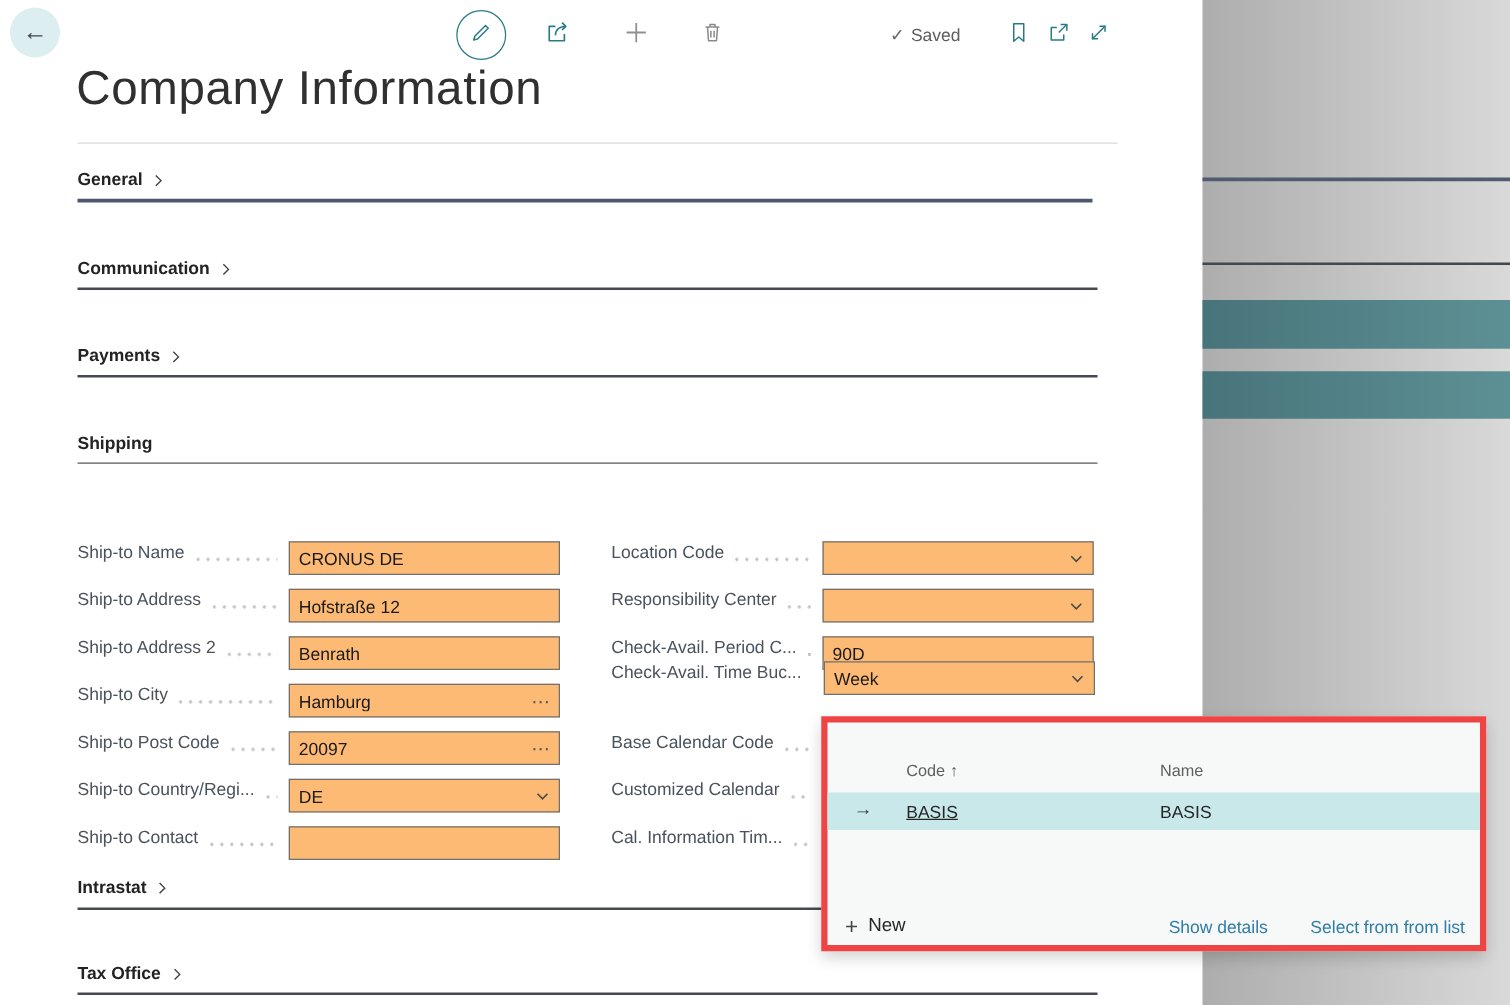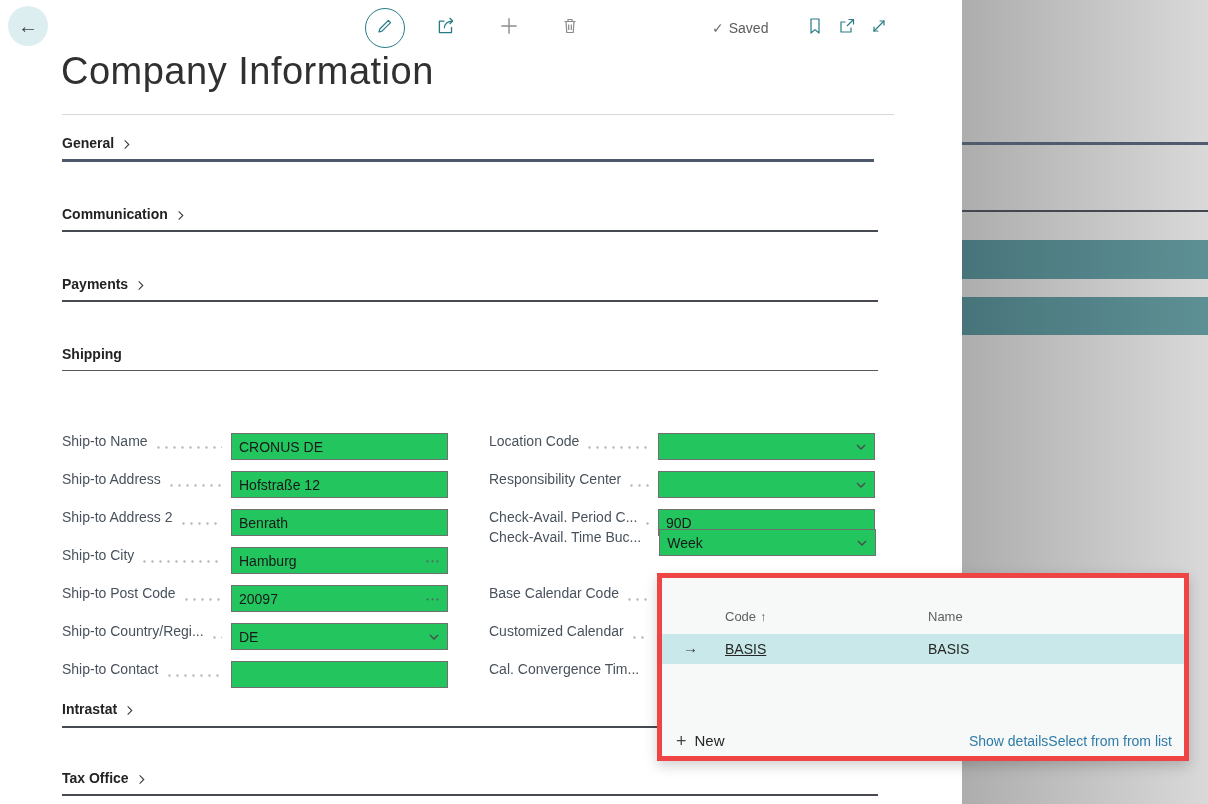--- a/index.html
+++ b/index.html
@@ -46,41 +46,41 @@
   .line-tax     { top:794px; width:816px; height:2px; background:#46494f; }
   
   .row { position:absolute; height:27px; display:flex; align-items:flex-start; z-index:2;margin-top:41px; }
   .row.left  { left:62px;  width:386px; }
   .row.right { left:489px; width:386px; }
   .row.label-only { width:168px; }
   .flabel { font-size:14px; color:#49525c; white-space:nowrap; }
   .leader { flex:1; height:3px; margin:2px 9px 0 9px; align-self:center;
     background-image:radial-gradient(circle at 1.5px 1.5px,#c4c4c4 1.1px,transparent 1.5px);
     background-size:8px 3px; background-repeat:repeat-x; }
-  .field { width:217px; height:27px; flex:0 0 217px; border:1px solid #707070; background:#22c55e;
+  .field { width:217px; height:27px; flex:0 0 217px; border:1px solid #707070; background:#fdba74;
     display:flex; align-items:center; padding:0 7px; font-size:14px; color:#191919; cursor:text; }
   .field .val { flex:1; white-space:nowrap; overflow:hidden; }
   .field .lookup { color:#5a5a5a; font-size:15px; cursor:pointer; padding-left:4px; }
   .field .chev { display:flex; cursor:pointer; padding-left:4px; }
   
   .dropdown { position:absolute; left:657px; top:573px; width:532px; height:188px;
     background:#f7f8f8; border:5px solid #ef4444; box-shadow:0 5px 12px rgba(0,0,0,.18); z-index:10; }
   .dd-header { position:absolute; top:31px; left:0; right:0; height:22px; font-size:13px; color:#5f5f5f; }
   .dd-header .col-code { position:absolute; left:63px; display:flex; gap:4px; align-items:center; }
   .dd-header .col-name { position:absolute; left:266px; }
   .dd-row { position:absolute; top:56px; left:0; right:0; height:30px; background:#c8e8e9;
     font-size:14px; color:#262626; cursor:pointer; }
   .dd-row .arrow { position:absolute; left:21px; top:5px; font-size:15px; color:#323232; }
   .dd-row .code { position:absolute; left:63px; top:7px; text-decoration:underline; color:#262626; }
   .dd-row .name { position:absolute; left:266px; top:7px; }
   .dd-footer { position:absolute; left:0; right:0; bottom:0; height:31px; display:flex;
     align-items:center; justify-content:space-between; padding:0 12px 0 14px; }
   .dd-new { display:flex; align-items:center; gap:8px; font-size:15px; color:#262626; cursor:pointer; }
   .dd-new .plus { font-size:18px; color:#444; font-weight:400; line-height:1; }
-  .dd-links { display:flex; gap:0; font-size:14px; }
+  .dd-links { display:flex; gap:34px; font-size:14px; }
   .dd-link { color:#2e7ca8; cursor:pointer; }
 </style>
 </head>
 <body>
 
 <div class="backdrop">
   <div class="bd-stripe bd-line1"></div>
   <div class="bd-stripe bd-line2"></div>
   <div class="bd-stripe bd-teal1"></div>
   <div class="bd-stripe bd-teal2"></div>
@@ -311,21 +311,21 @@
     </span>
   </div>
 </div>
 
 <div class="row right label-only" style="top:582px">
   <span class="flabel">Customized Calendar</span>
   <span class="leader"></span>
 </div>
 
 <div class="row right label-only" style="top:620px">
-  <span class="flabel">Cal. Convergence Tim...</span>
+  <span class="flabel">Cal. Information Tim...</span>
   <span class="leader"></span>
 </div>
 
 <div class="section-header" style="top:701px">
   <span>Intrastat</span>
   <svg width="11" height="11" viewBox="0 0 12 12" fill="none" stroke="#3e3e3e" stroke-width="1.2">
       <path d="M4 1.5l4.5 4.5L4 10.5"></path>
     </svg>
 </div>
 <div class="sec-line line-intra"></div>

